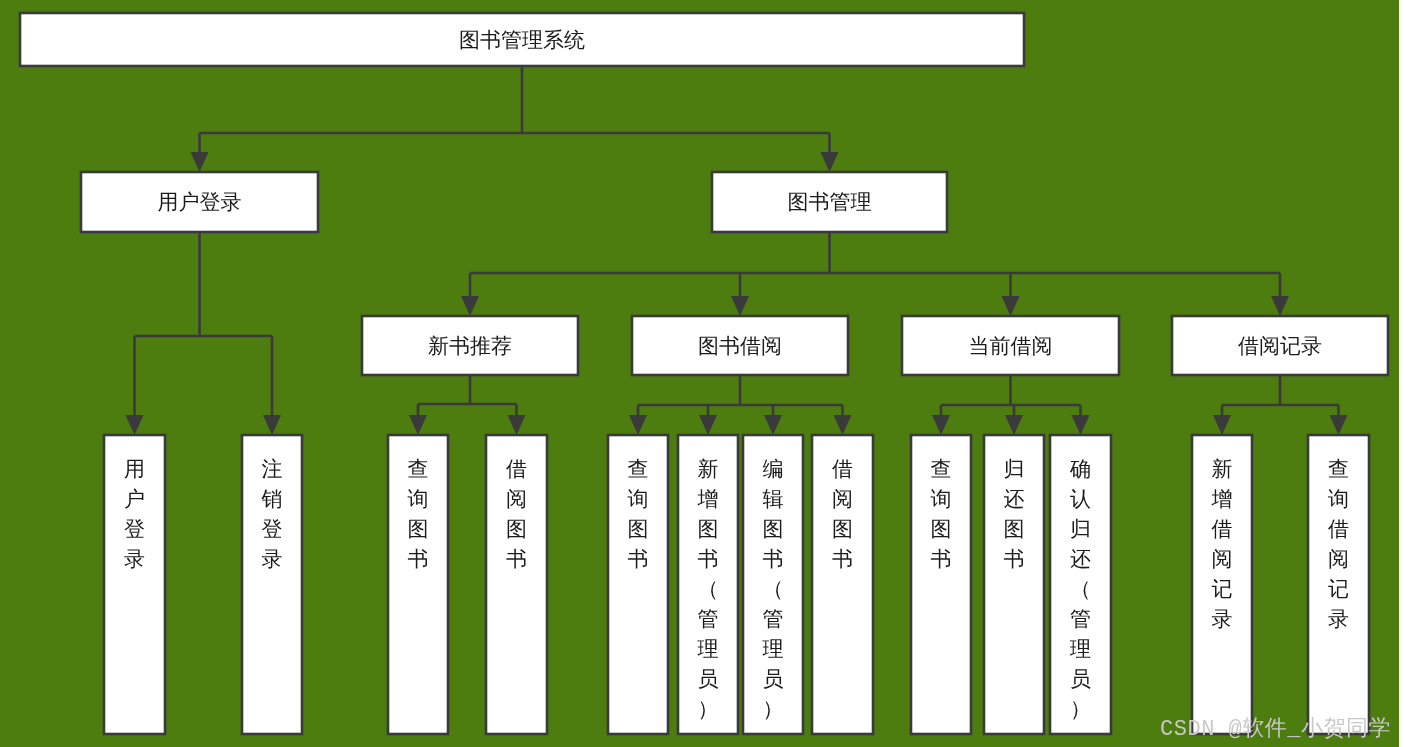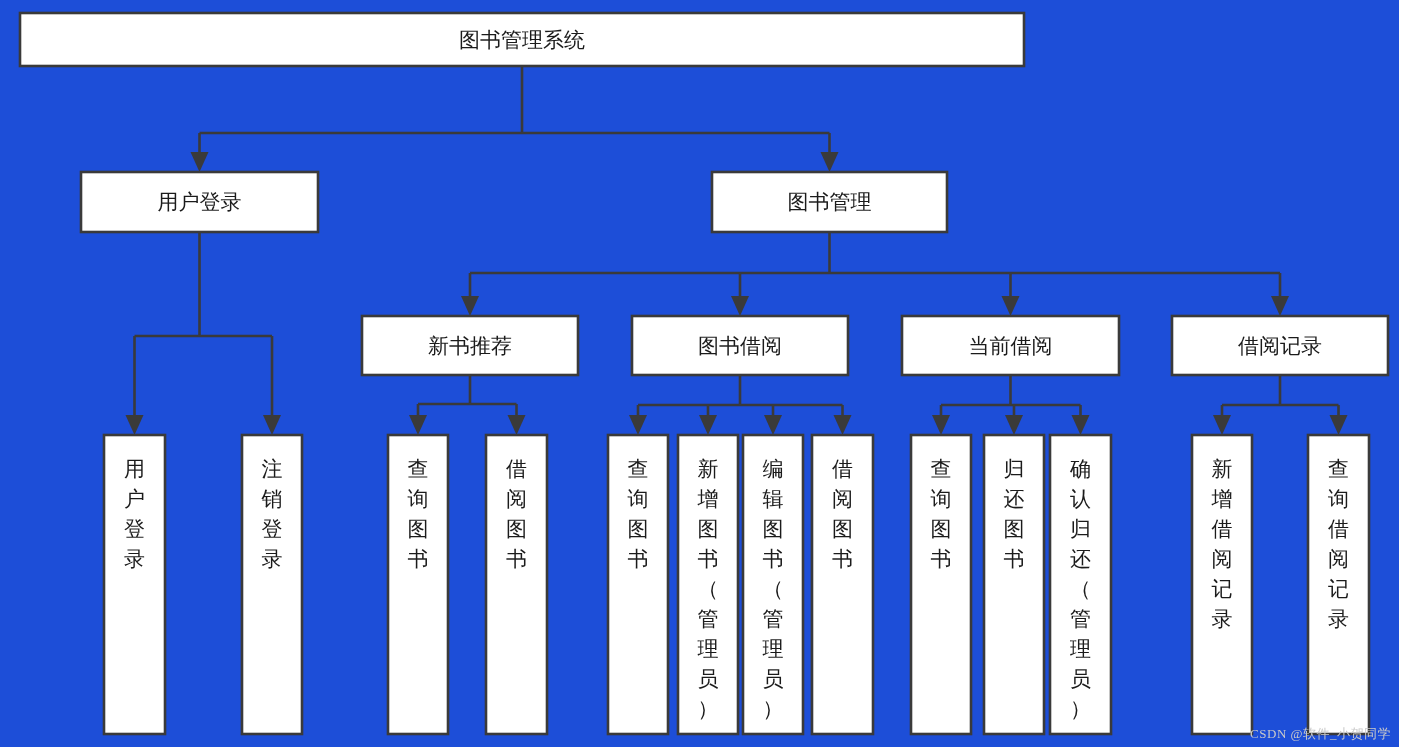--- a/index.html
+++ b/index.html
@@ -7,21 +7,21 @@
     padding: 0;
     background: #ffffff;
   }
   body {
     font-family: "DejaVu Sans", "Liberation Sans", sans-serif;
   }
   #diagram-root {
     position: relative;
     width: 1399px;
     height: 747px;
-    background: #1d4ed8;
+    background: #4d7c0f;
     overflow: hidden;
   }
   svg.flowchart {
     position: absolute;
     left: 0;
     top: 0;
     width: 1405px;
     height: 747px;
   }
   .node-rect {
@@ -50,22 +50,22 @@
   }
   .edge-arrow {
     fill: #3a3a3a;
     stroke: none;
   }
   .watermark {
     position: absolute;
     right: 8px;
     bottom: 4px;
     color: #c9c9c9;
-    font-size: 13px;
-    font-family: Liberation Serif, serif;
+    font-size: 22px;
+    font-family: Liberation Mono, monospace;
     letter-spacing: 0.5px;
     white-space: nowrap;
     user-select: none;
   }
 </style>
 </head>
 <body>
 
 <div id="diagram-root">
 

